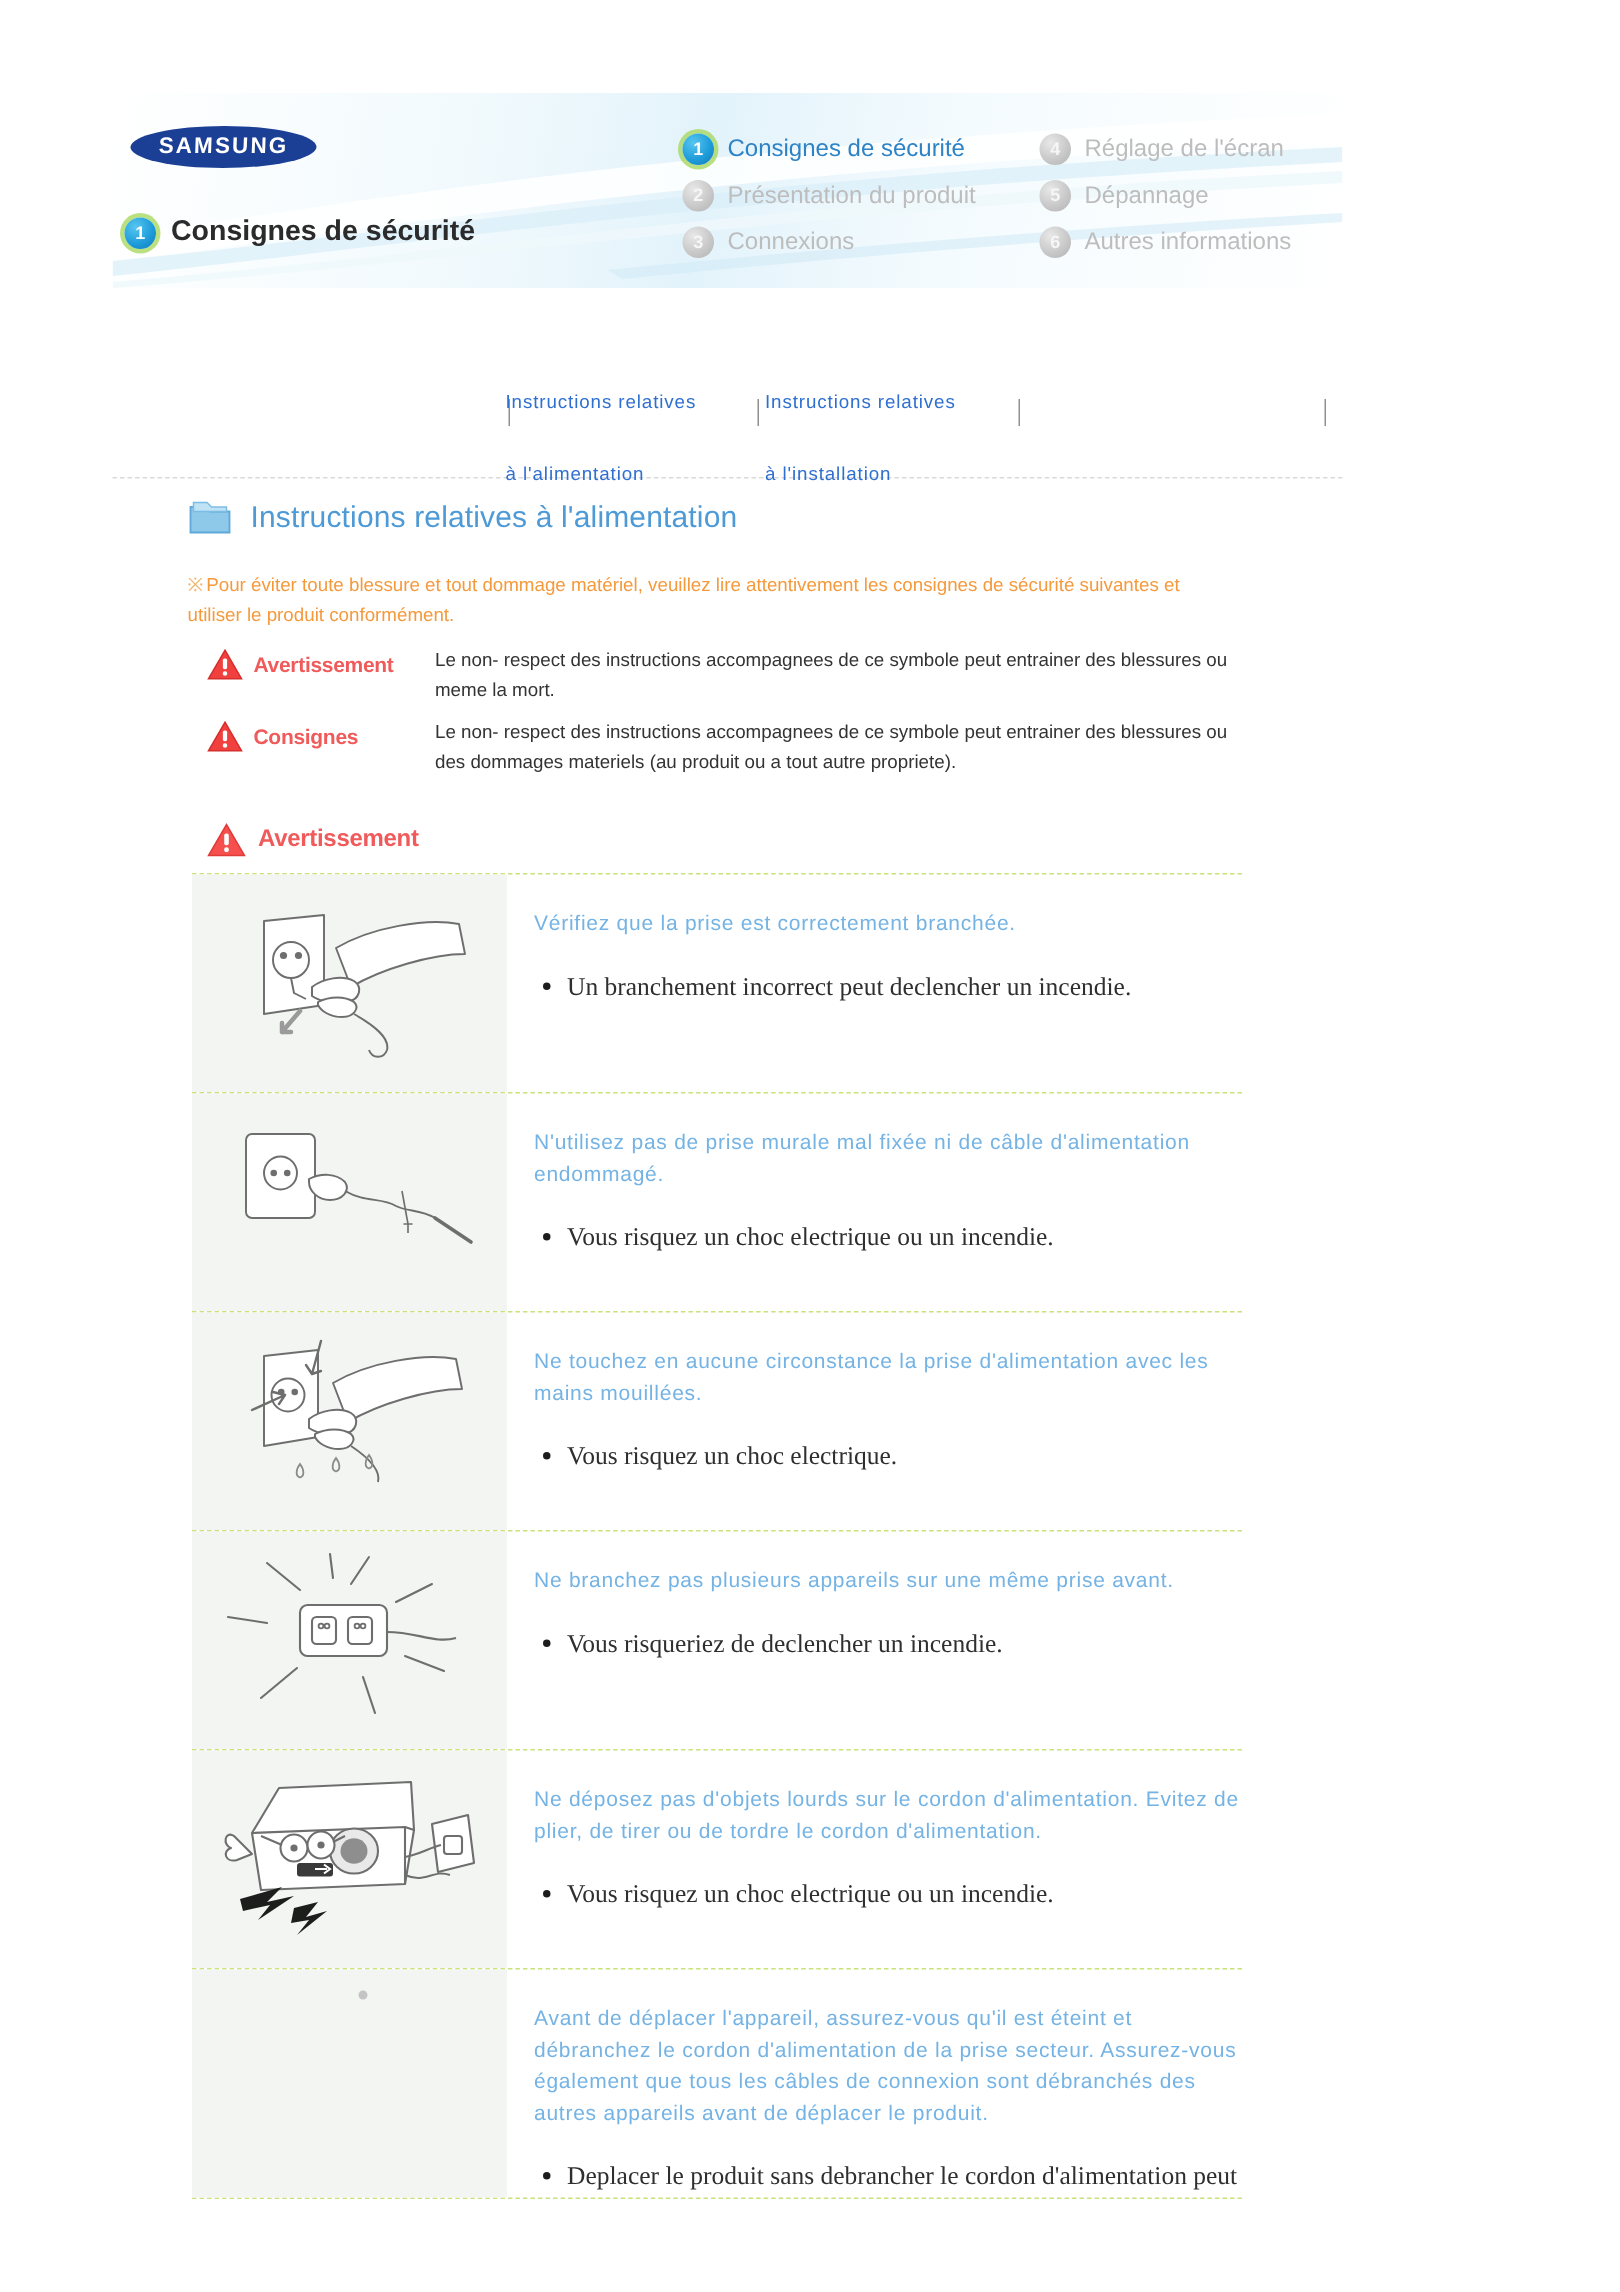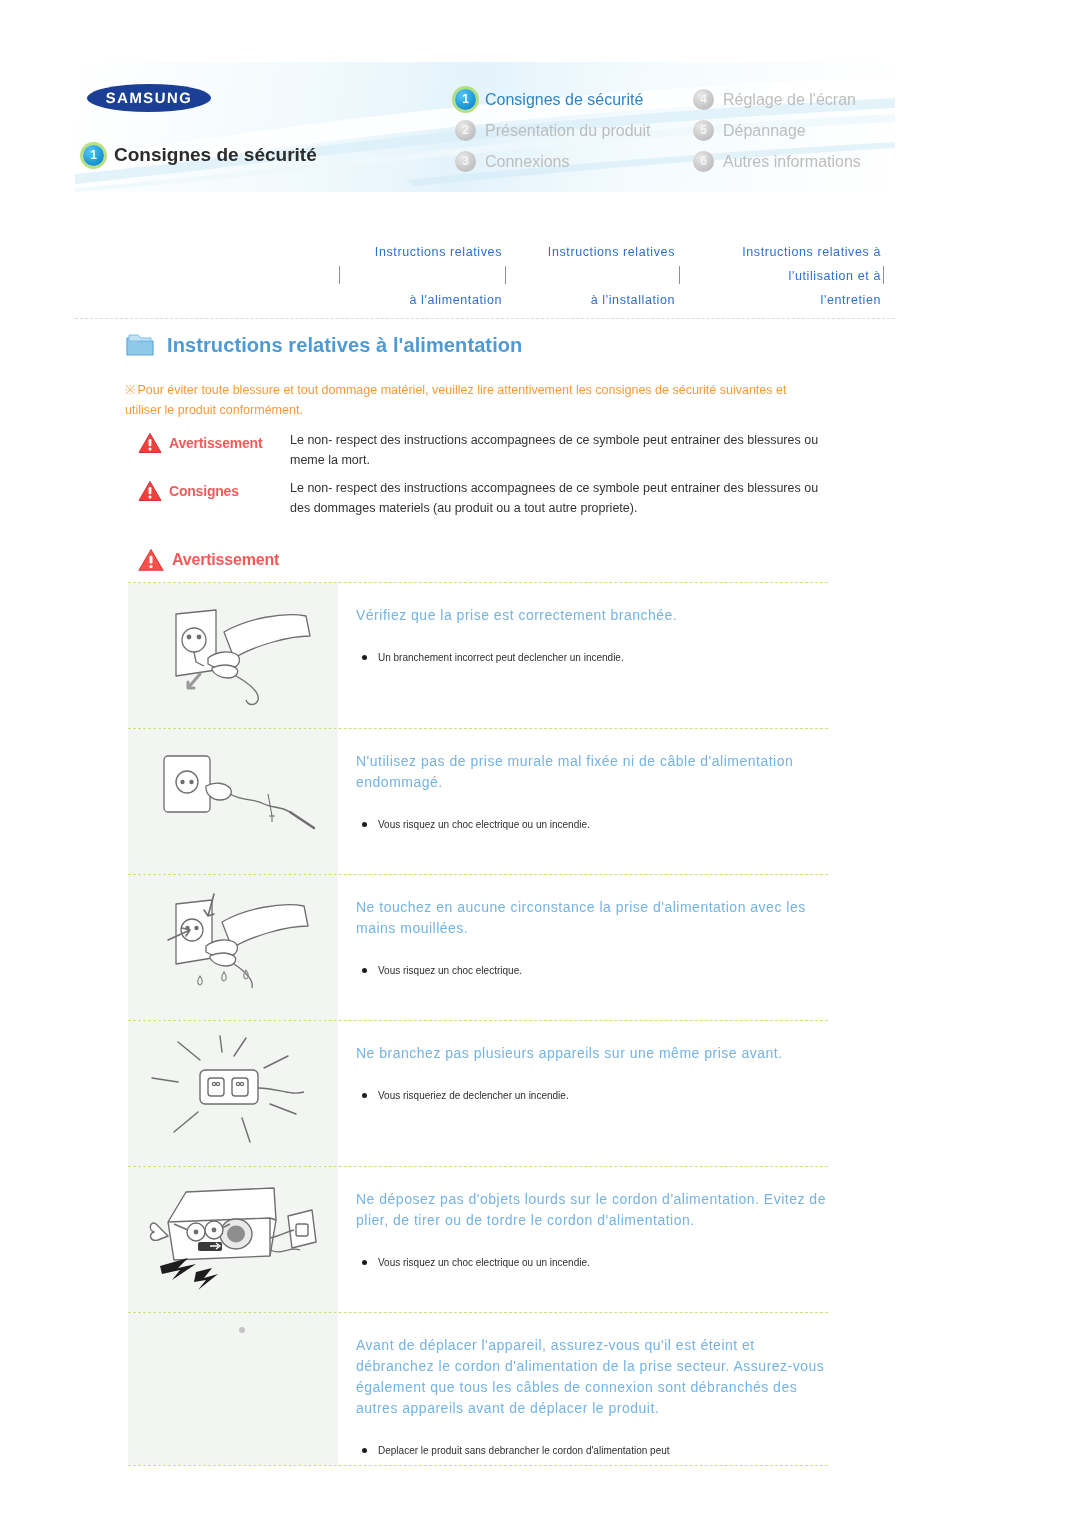--- a/index.html
+++ b/index.html
@@ -107,23 +107,23 @@
   .tabs {
     position: absolute;
     left: 75px;
     top: 240px;
     width: 820px;
     height: 78px;
     border-bottom: 1px dashed #d9d9d9;
   }
   .tab {
     position: absolute;
-    top: 0;
+    top: 16px;
     width: 165px;
-    text-align: right;
+    text-align: left;
     font-size: 12.5px;
     color: #2e6fd0;
     letter-spacing: .6px;
     line-height: 24px;
   }
   .tab-1 { left: 262px; }
   .tab-2 { left: 435px; }
   .tab-3 { left: 620px; }
   .tab-sep {
     position: absolute;
@@ -142,21 +142,21 @@
     position: absolute;
     left: 125px;
     top: 332px;
     display: flex;
     align-items: center;
     gap: 12px;
   }
   .folder-icon { width: 30px; height: 26px; }
   .section-banner-text {
     font-size: 20px;
-    font-weight: bold;
+    font-weight: normal;
     color: #4e9ad6;
     letter-spacing: .1px;
   }
 
   
   .intro {
     position: absolute;
     left: 125px;
     top: 380px;
     width: 700px;
@@ -246,25 +246,26 @@
     color: #74b3e4;
     letter-spacing: .5px;
     max-width: 470px;
   }
   .item-bullets {
     margin: 22px 0 0 0;
     padding: 0;
     list-style: none;
   }
   .item-bullets li {
-    font-size: 10px;
+    font-size: 17px;
     line-height: 19px;
     color: #2f2f2f;
     padding-left: 22px;
     position: relative;
+    font-family: Liberation Serif, serif;
   }
   .item-bullets li::before {
     content: "";
     position: absolute;
     left: 6px;
     top: 7px;
     width: 5px; height: 5px;
     border-radius: 50%;
     background: #1d1d1d;
   }
@@ -337,25 +338,20 @@
       <div style="height:24px"></div>
       <div>à l'alimentation</div>
     </div>
 
     <div class="tab tab-2">
       <div>Instructions relatives</div>
       <div style="height:24px"></div>
       <div>à l'installation</div>
     </div>
 
-    <div class="tab tab-3" style="width:186px">
-      <div>Instructions relatives à</div>
-      <div>l'utilisation et à</div>
-      <div>l'entretien</div>
-    </div>
   </div>
 
   <div class="section-banner">
     <svg class="folder-icon" viewBox="0 0 30 26">
       <path d="M2,6 L12,6 L15,9 L28,9 L28,23 L2,23 Z" fill="#8fc9ea" stroke="#5ea8da" stroke-width="1.2"></path>
       <path d="M4,3 L13,3 L16,6 L26,6 L26,9 L4,9 Z" fill="#bfe2f5" stroke="#7cbde6" stroke-width="1"></path>
     </svg>
     <div class="section-banner-text">Instructions relatives à l'alimentation</div>
   </div>
 

